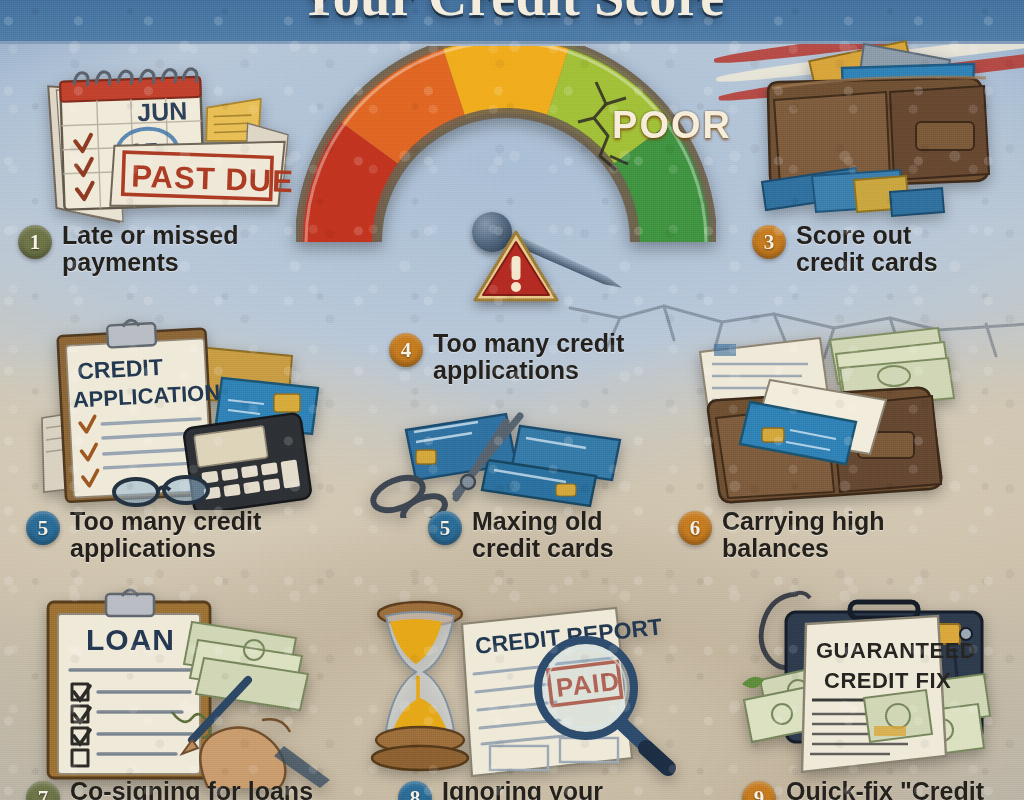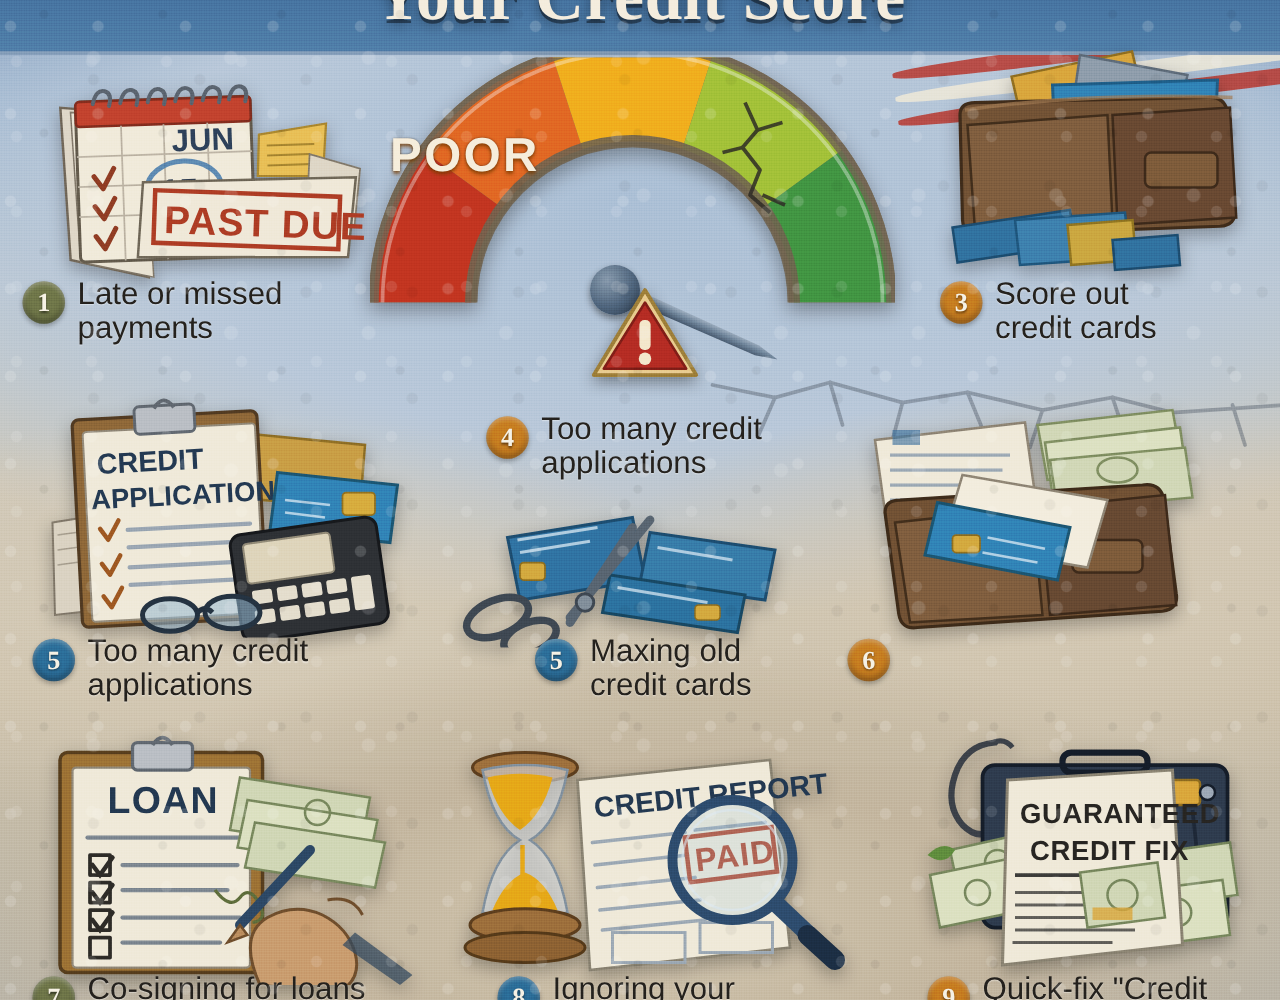--- a/index.html
+++ b/index.html
@@ -70,21 +70,21 @@
   }
 
   
   #gauge-wrap { position:absolute; left:296px; top:46px; width: 420px; height: 270px; }
   #gauge {
     position:absolute; left: 0; top: 0; width: 420px; height: 230px;
     filter: drop-shadow(0 6px 8px rgba(0,0,0,.35));
   }
   #gauge-label {
     position: absolute; left: 0; top: 58px; width: 420px;
-    text-align: left;
+    text-align: right;
     font-family: "Liberation Sans", sans-serif;
     font-weight: bold; font-size: 38px; letter-spacing: 2px;
     color: #f6edda;
     text-shadow: 0 2px 3px rgba(120,60,0,.75), 0 0 2px rgba(0,0,0,.5);
     transform: translateX(16px);
   }
   #needle {
     position: absolute; left: 188px; top: 178px;
     width: 150px; height: 15px;
     transform-origin: 12px 50%;
@@ -120,21 +120,21 @@
     display: flex; align-items: center; justify-content: center;
     font-family: "Liberation Serif", serif;
     font-weight: bold; font-size: 21px;
     color: #f6f1e4;
     text-shadow: 0 1px 2px rgba(0,0,0,.55);
     box-shadow: inset 0 2px 4px rgba(255,255,255,.30), inset 0 -3px 6px rgba(0,0,0,.35), 0 2px 4px rgba(0,0,0,.30);
     margin-top: 3px;
   }
   .itext {
     font-family: "Liberation Sans", sans-serif;
-    font-weight: normal;
+    font-weight: bold;
     font-size: 25px;
     line-height: 1.08;
     color: #23201c;
     text-shadow: 0 1px 1px rgba(255,255,255,.45);
     white-space: pre-line;
   }
 </style>
 </head>
 <body>
 
@@ -538,20 +538,22 @@
   </div>
 
   <div class="item" style="left:428px; top:508px; width:250px;">
     <div class="badge" style="background:#2a6a95;">5</div>
     <div class="itext">Maxing old
 credit cards</div>
   </div>
 
   <div class="item" style="left:678px; top:508px; width:260px;">
     <div class="badge" style="background:#c5791f;">6</div>
+    <div class="itext">Carrying high
+balances</div>
   </div>
 
   <div class="item" style="left:26px; top:778px; width:330px;">
     <div class="badge" style="background:#6b7246;">7</div>
     <div class="itext">Co-signing for loans</div>
   </div>
 
   <div class="item" style="left:398px; top:778px; width:280px;">
     <div class="badge" style="background:#2a6a95;">8</div>
     <div class="itext">Ignoring your</div>

